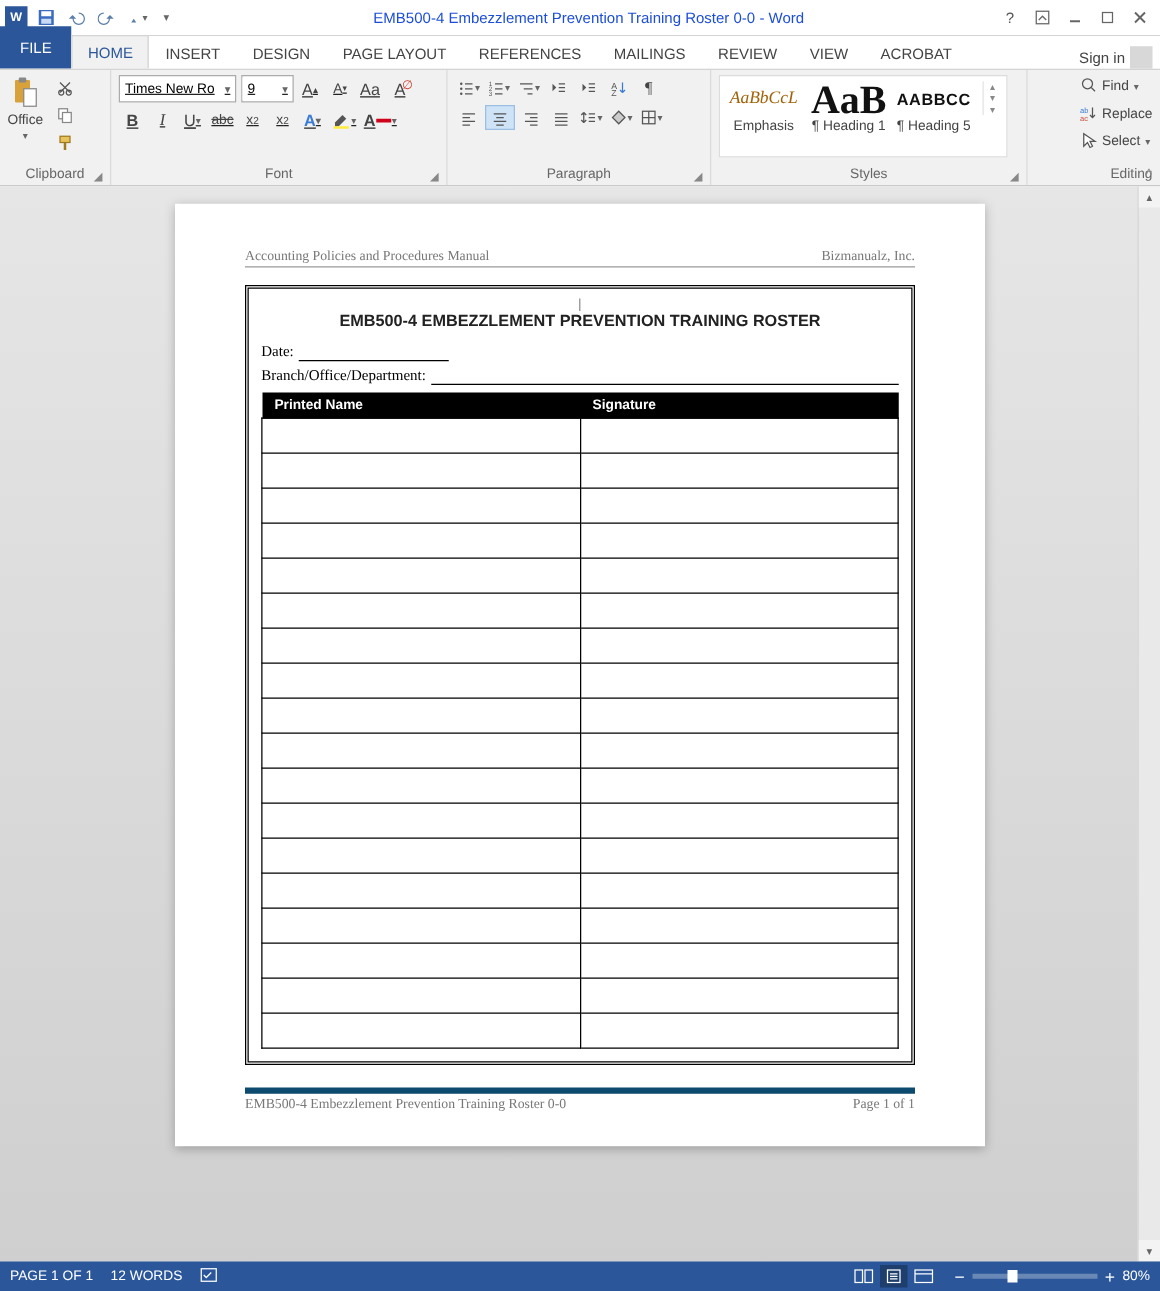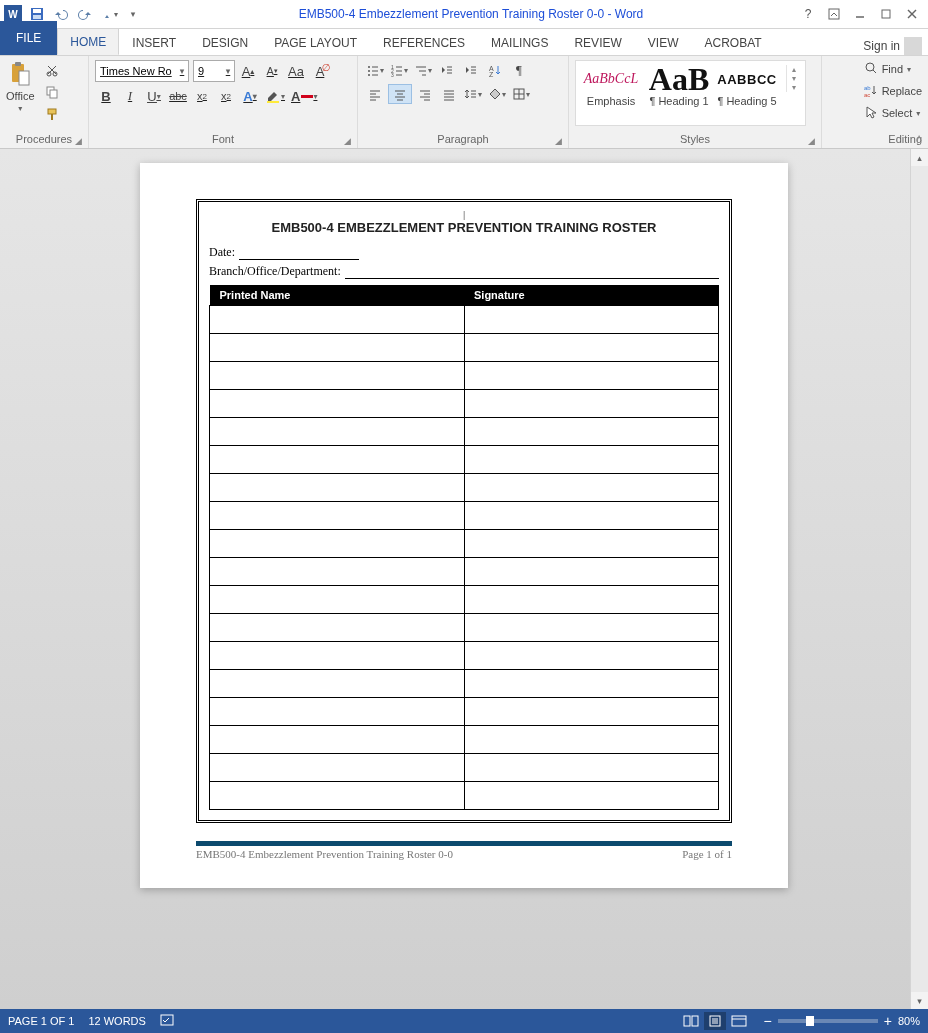--- a/index.html
+++ b/index.html
@@ -41,21 +41,21 @@
   
   .paste-col{display:flex;flex-direction:column;align-items:center;justify-content:flex-start;gap:2px;}
   .paste-icon{width:28px;height:28px;display:flex;align-items:center;justify-content:center;}
   .paste-icon svg{width:26px;height:26px;}
   .paste-label{font-size:11px;color:#444;}
   .mini-col{display:flex;flex-direction:column;gap:2px;margin-left:2px;}
   
   .styles-gallery{display:flex;gap:6px;align-items:flex-start;border:1px solid #dcdcdc;background:#fff;padding:4px 4px;height:56px;overflow:hidden;position:relative;}
   .style-item{display:flex;flex-direction:column;align-items:center;width:62px;gap:2px;}
   .style-sample{height:28px;display:flex;align-items:center;justify-content:center;width:100%;}
-  .style-sample.emph{font-style:italic;font-family:Georgia,serif;font-size:14px;color:#be185d;}
+  .style-sample.emph{font-style:italic;font-family:Georgia,serif;font-size:14px;color:#a16207;}
   .style-sample.h1{font-family:Georgia,serif;font-size:32px;font-weight:bold;color:#111;}
   .style-sample.h2{font-family:Arial,sans-serif;font-size:13px;font-weight:bold;letter-spacing:0.5px;color:#111;}
   .style-name{font-size:11px;color:#444;white-space:nowrap;overflow:hidden;text-overflow:ellipsis;width:100%;text-align:center;}
   .gallery-scroll{width:14px;display:flex;flex-direction:column;border-left:1px solid #e3e3e3;margin-left:2px;}
   .gallery-scroll div{flex:1;display:flex;align-items:center;justify-content:center;font-size:8px;color:#888;}
   
   .editing-col{display:flex;flex-direction:column;gap:4px;}
   .editing-item{display:flex;align-items:center;gap:4px;font-size:11px;color:#444;height:18px;}
   .collapse-caret{position:absolute;right:6px;bottom:4px;color:#888;font-size:10px;}
   
@@ -198,21 +198,21 @@
               </svg>
             </div>
           <div class="rb-btn">
               <svg width="14" height="14" viewBox="0 0 14 14">
                 <rect x="3" y="2" width="8" height="5" fill="#e8c35a" stroke="#a07a1e"></rect>
                 <rect x="6" y="7" width="2" height="6" fill="#a07a1e"></rect>
               </svg>
             </div>
         </div>
       </div>
-      <div class="group-label"><span>Procedures</span><span class="launcher">◢</span></div>
+      <div class="group-label"><span>Clipboard</span><span class="launcher">◢</span></div>
     </div>
 
     <div class="group" style="width:256px;">
       <div class="group-body" style="flex-direction:column;gap:4px;text-decoration:underline;">
         <div class="rb-row">
           <div class="font-combo">
             <input value="Times New Ro" style="">
             <span class="dd">▾</span>
           </div>
           <div class="size-combo">
@@ -428,20 +428,24 @@
         </div>
       </div>
       <div class="group-label">Editing</div>
     </div>
 
     <div class="collapse-caret">˄</div>
   </div>
 
   <div class="doc-area">
     <div class="page">
+      <div class="running-head">
+        <span>Accounting Policies and Procedures Manual</span>
+        <span>Bizmanualz, Inc.</span>
+      </div>
       <div class="doc-frame">
         <div class="cursor-mark">|</div>
         <div class="doc-title">EMB500-4 EMBEZZLEMENT PREVENTION TRAINING ROSTER</div>
         <div class="field-row">
           <span>Date:</span>
           <span class="field-line short"></span>
         </div>
         <div class="field-row">
           <span>Branch/Office/Department:</span>
           <span class="field-line long"></span>

